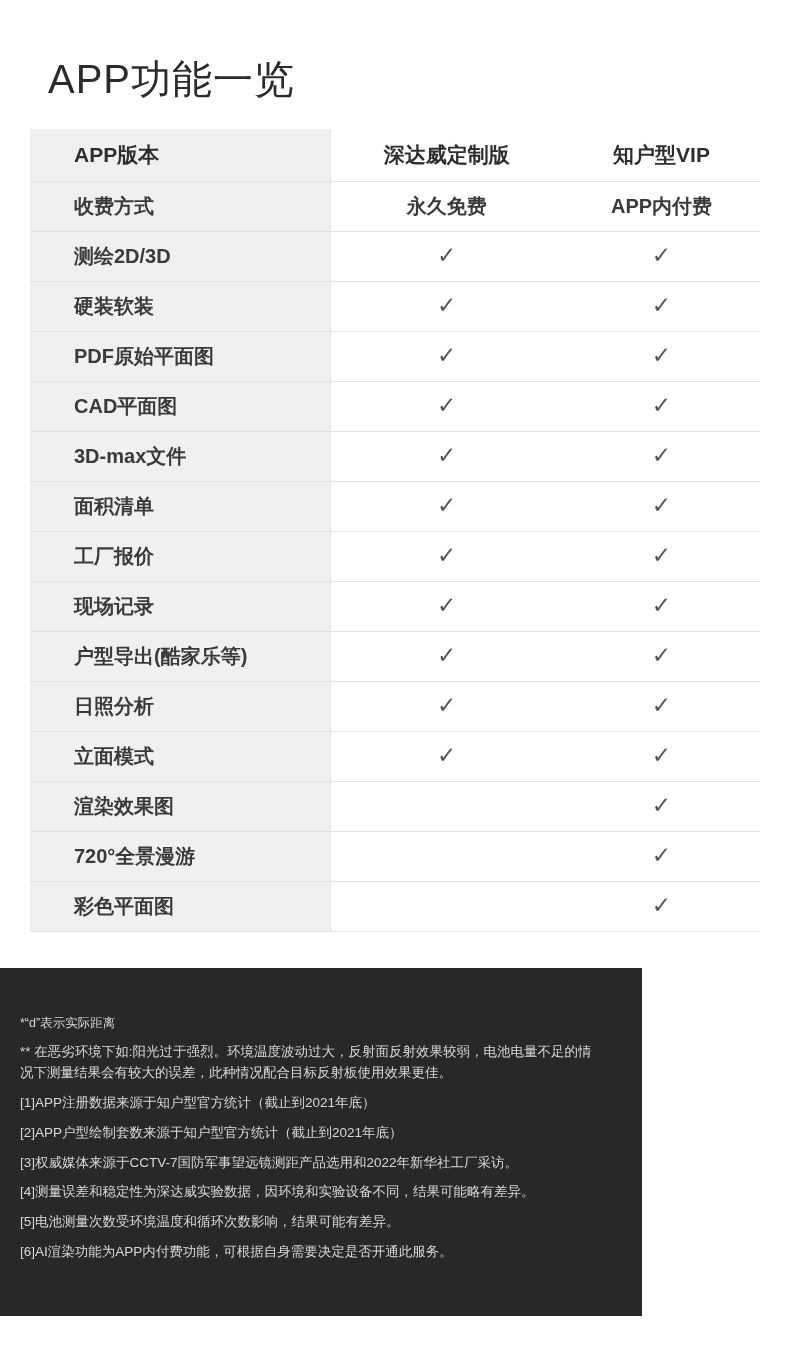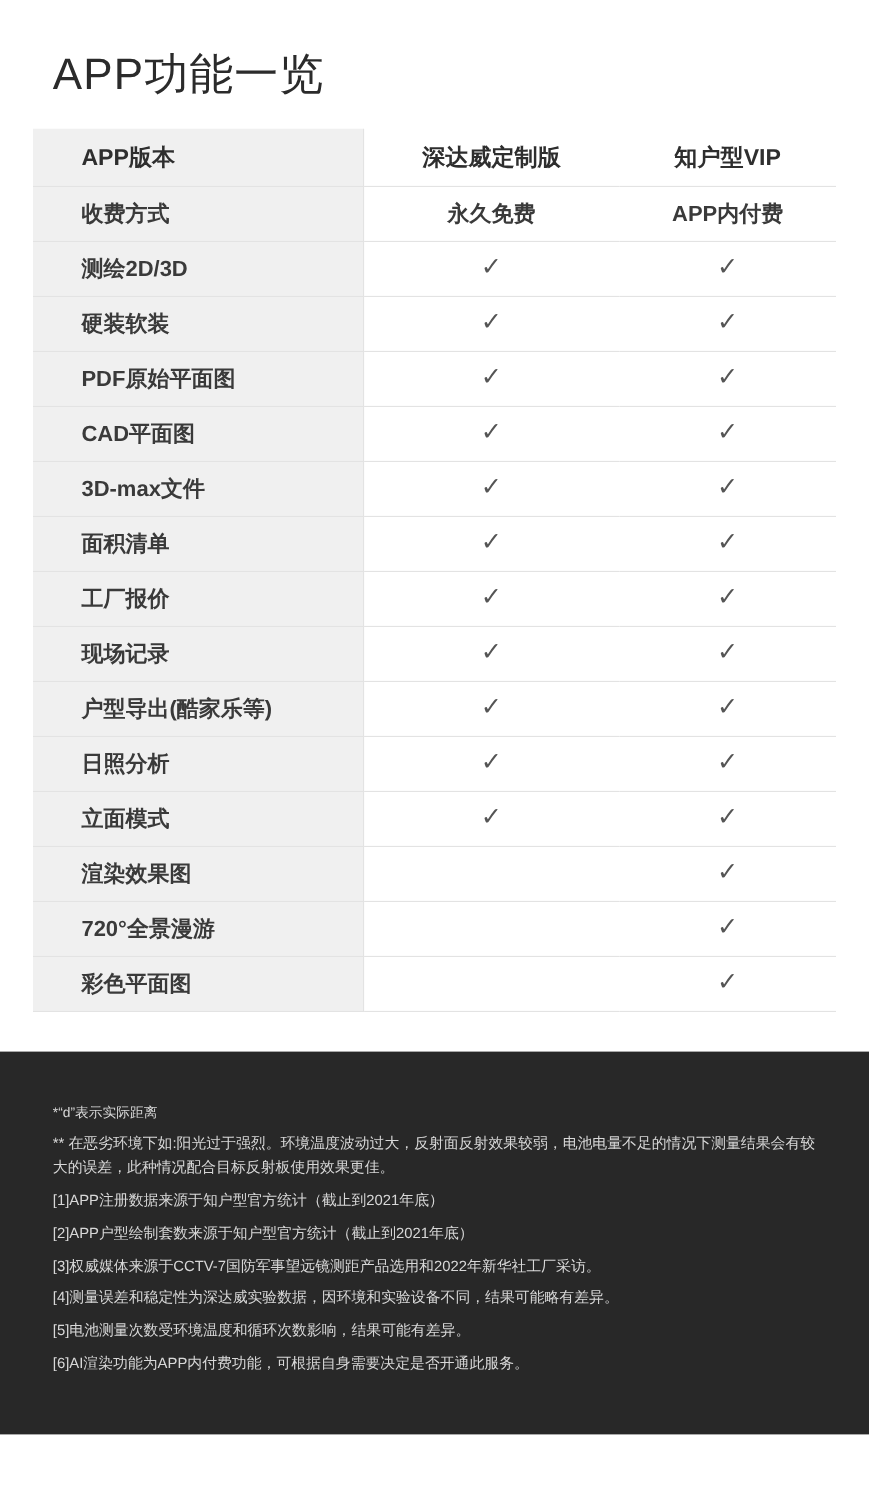--- a/index.html
+++ b/index.html
@@ -14,21 +14,21 @@
     width: 790px;
     min-height: 1372px;
     position: relative;
     background: #ffffff;
   }
   .title {
     font-size: 40px;
     color: #2b2b2b;
     font-weight: 400;
     letter-spacing: 1px;
-    padding: 40px 0 22px 48px;
+    padding: 52px 0 22px 48px;
     margin: 0;
   }
   .table-wrap {
     padding: 0 30px 0 30px;
   }
   table.feature-table {
     width: 730px;
     border-collapse: collapse;
     table-layout: fixed;
   }
@@ -71,22 +71,22 @@
     font-size: 23px;
     color: #555555;
     line-height: 1;
     font-family: "DejaVu Sans", sans-serif;
   }
   .empty { display: inline-block; }
 
   .footer {
     margin-top: 36px;
     background: #282828;
-    width: 790px;
-    padding: 46px 48px 44px 48px;
+    width: 642px;
+    padding: 46px 48px 44px 20px;
   }
   .footer p {
     margin: 0 0 9px 0;
     color: #d8d8d8;
     font-size: 13.5px;
     line-height: 1.55;
   }
   .footer p.small-note { font-size: 12.5px; }
 </style>
 </head>

